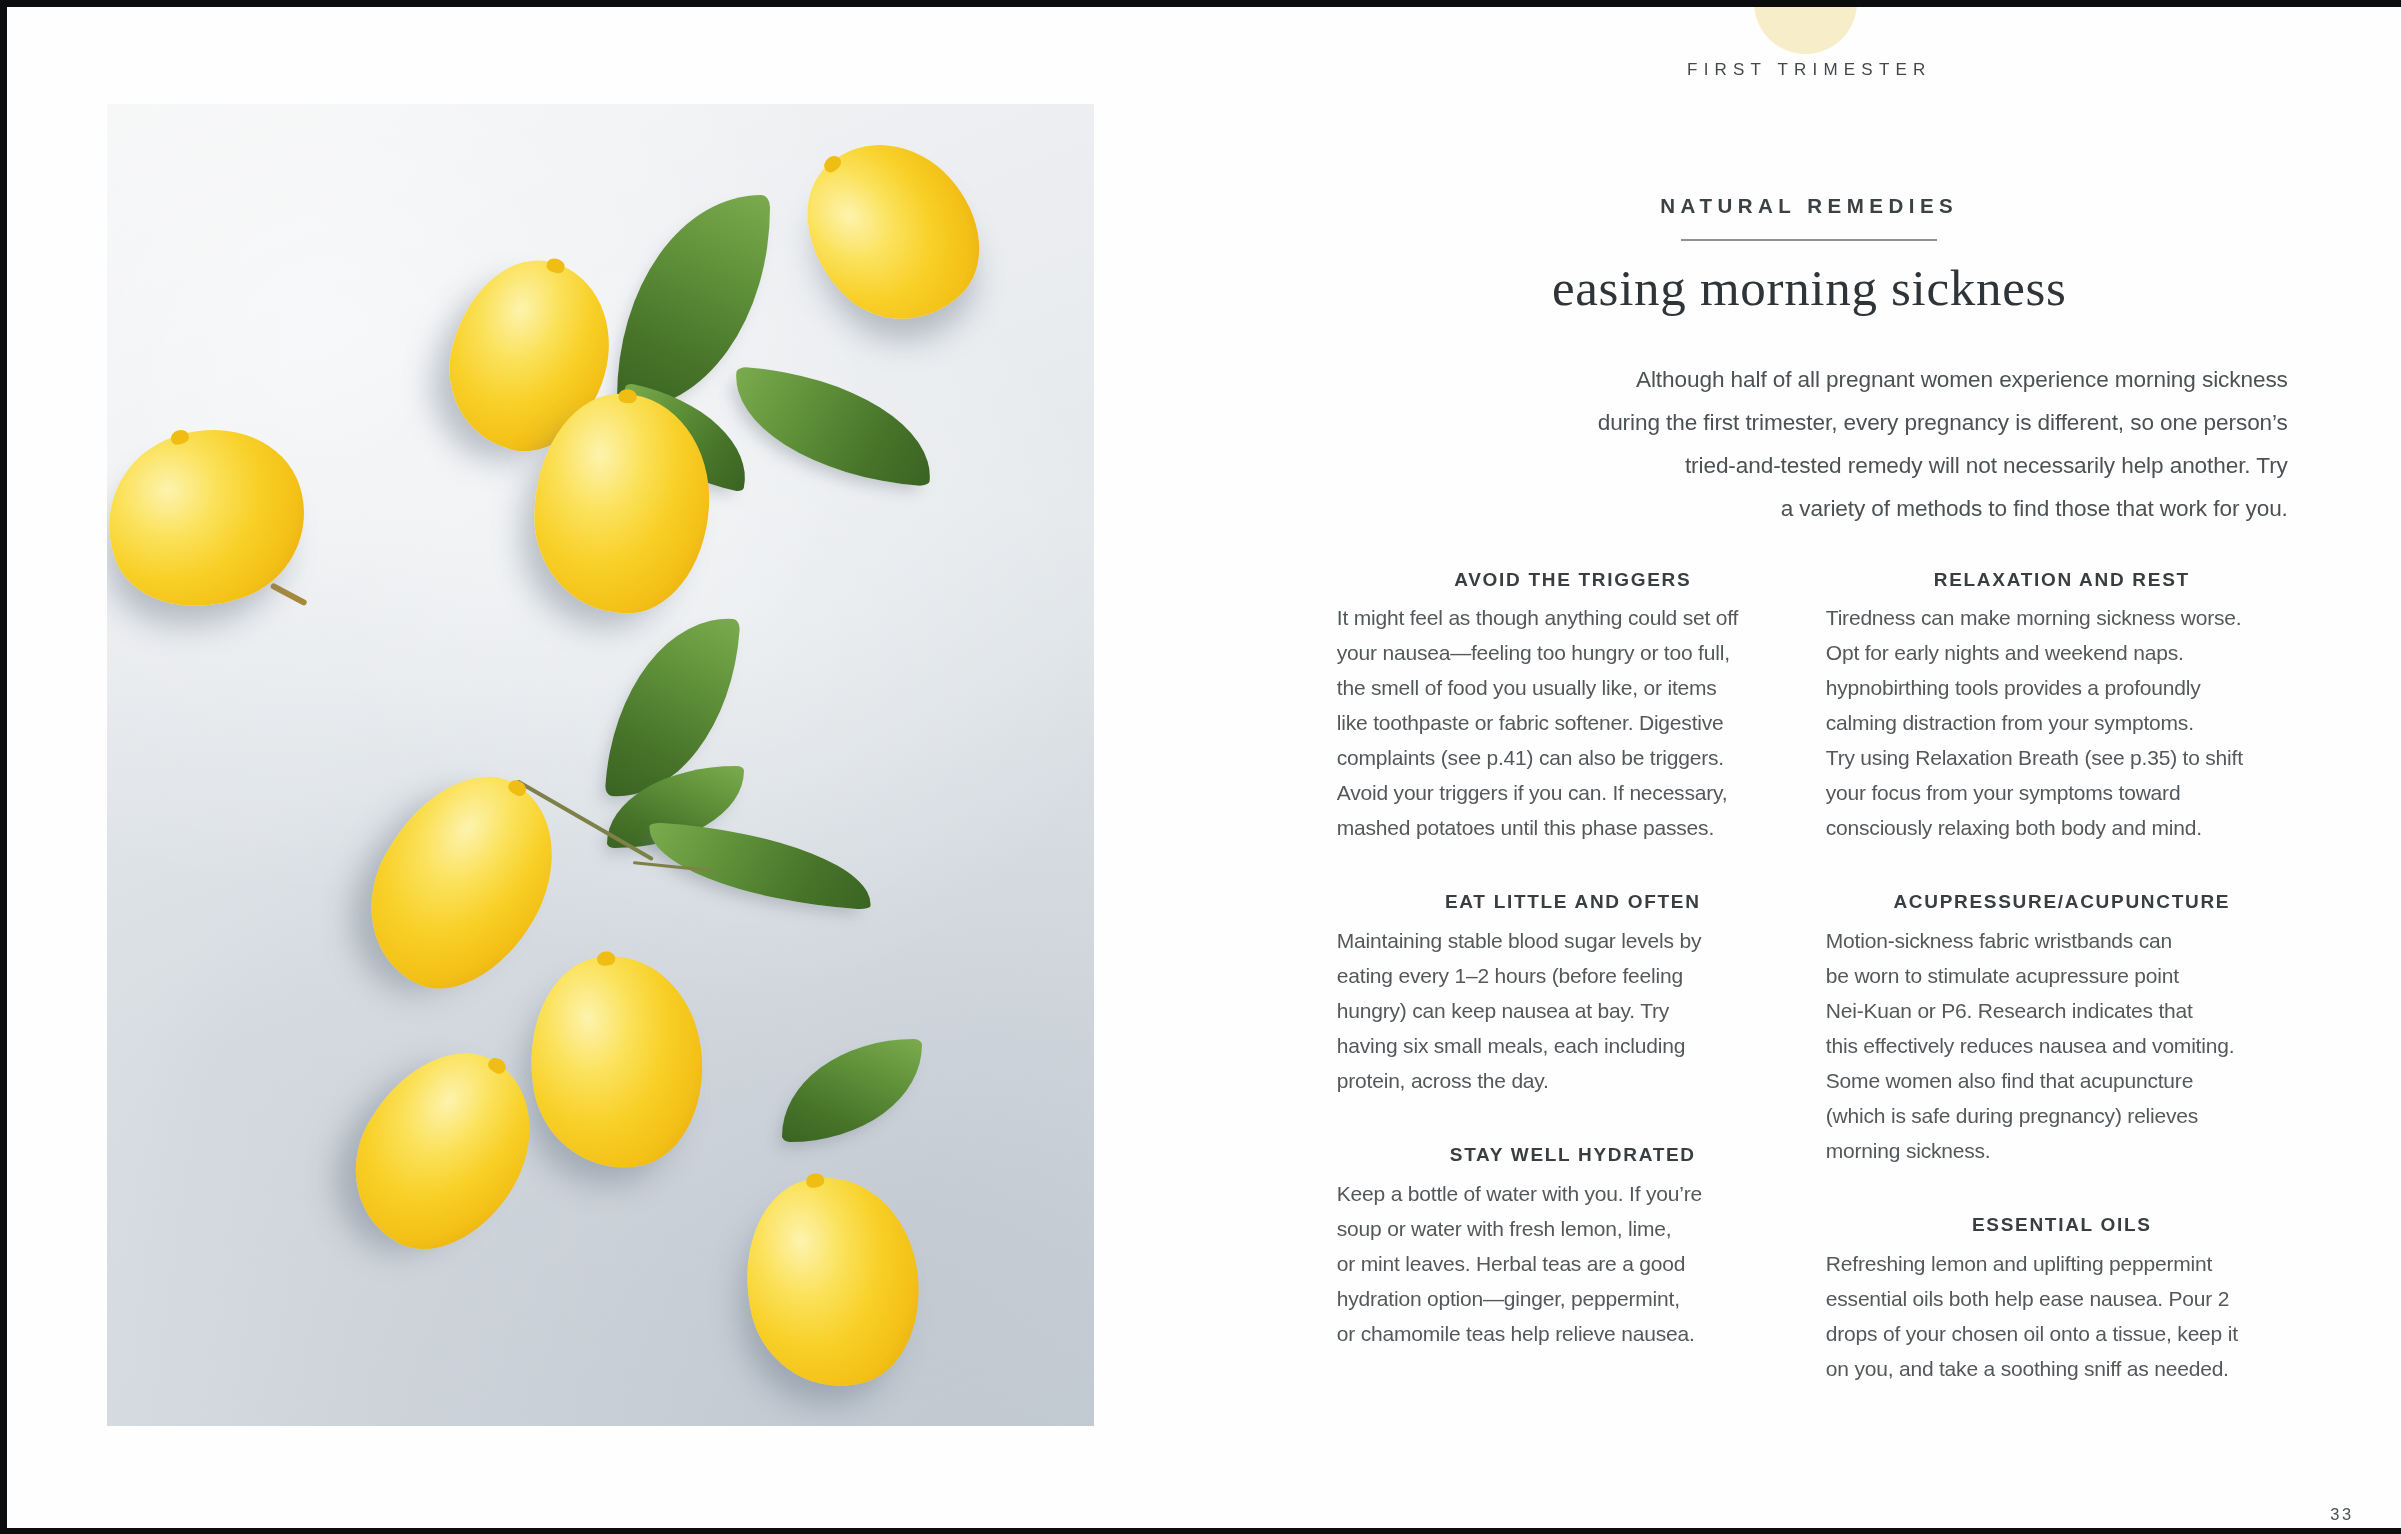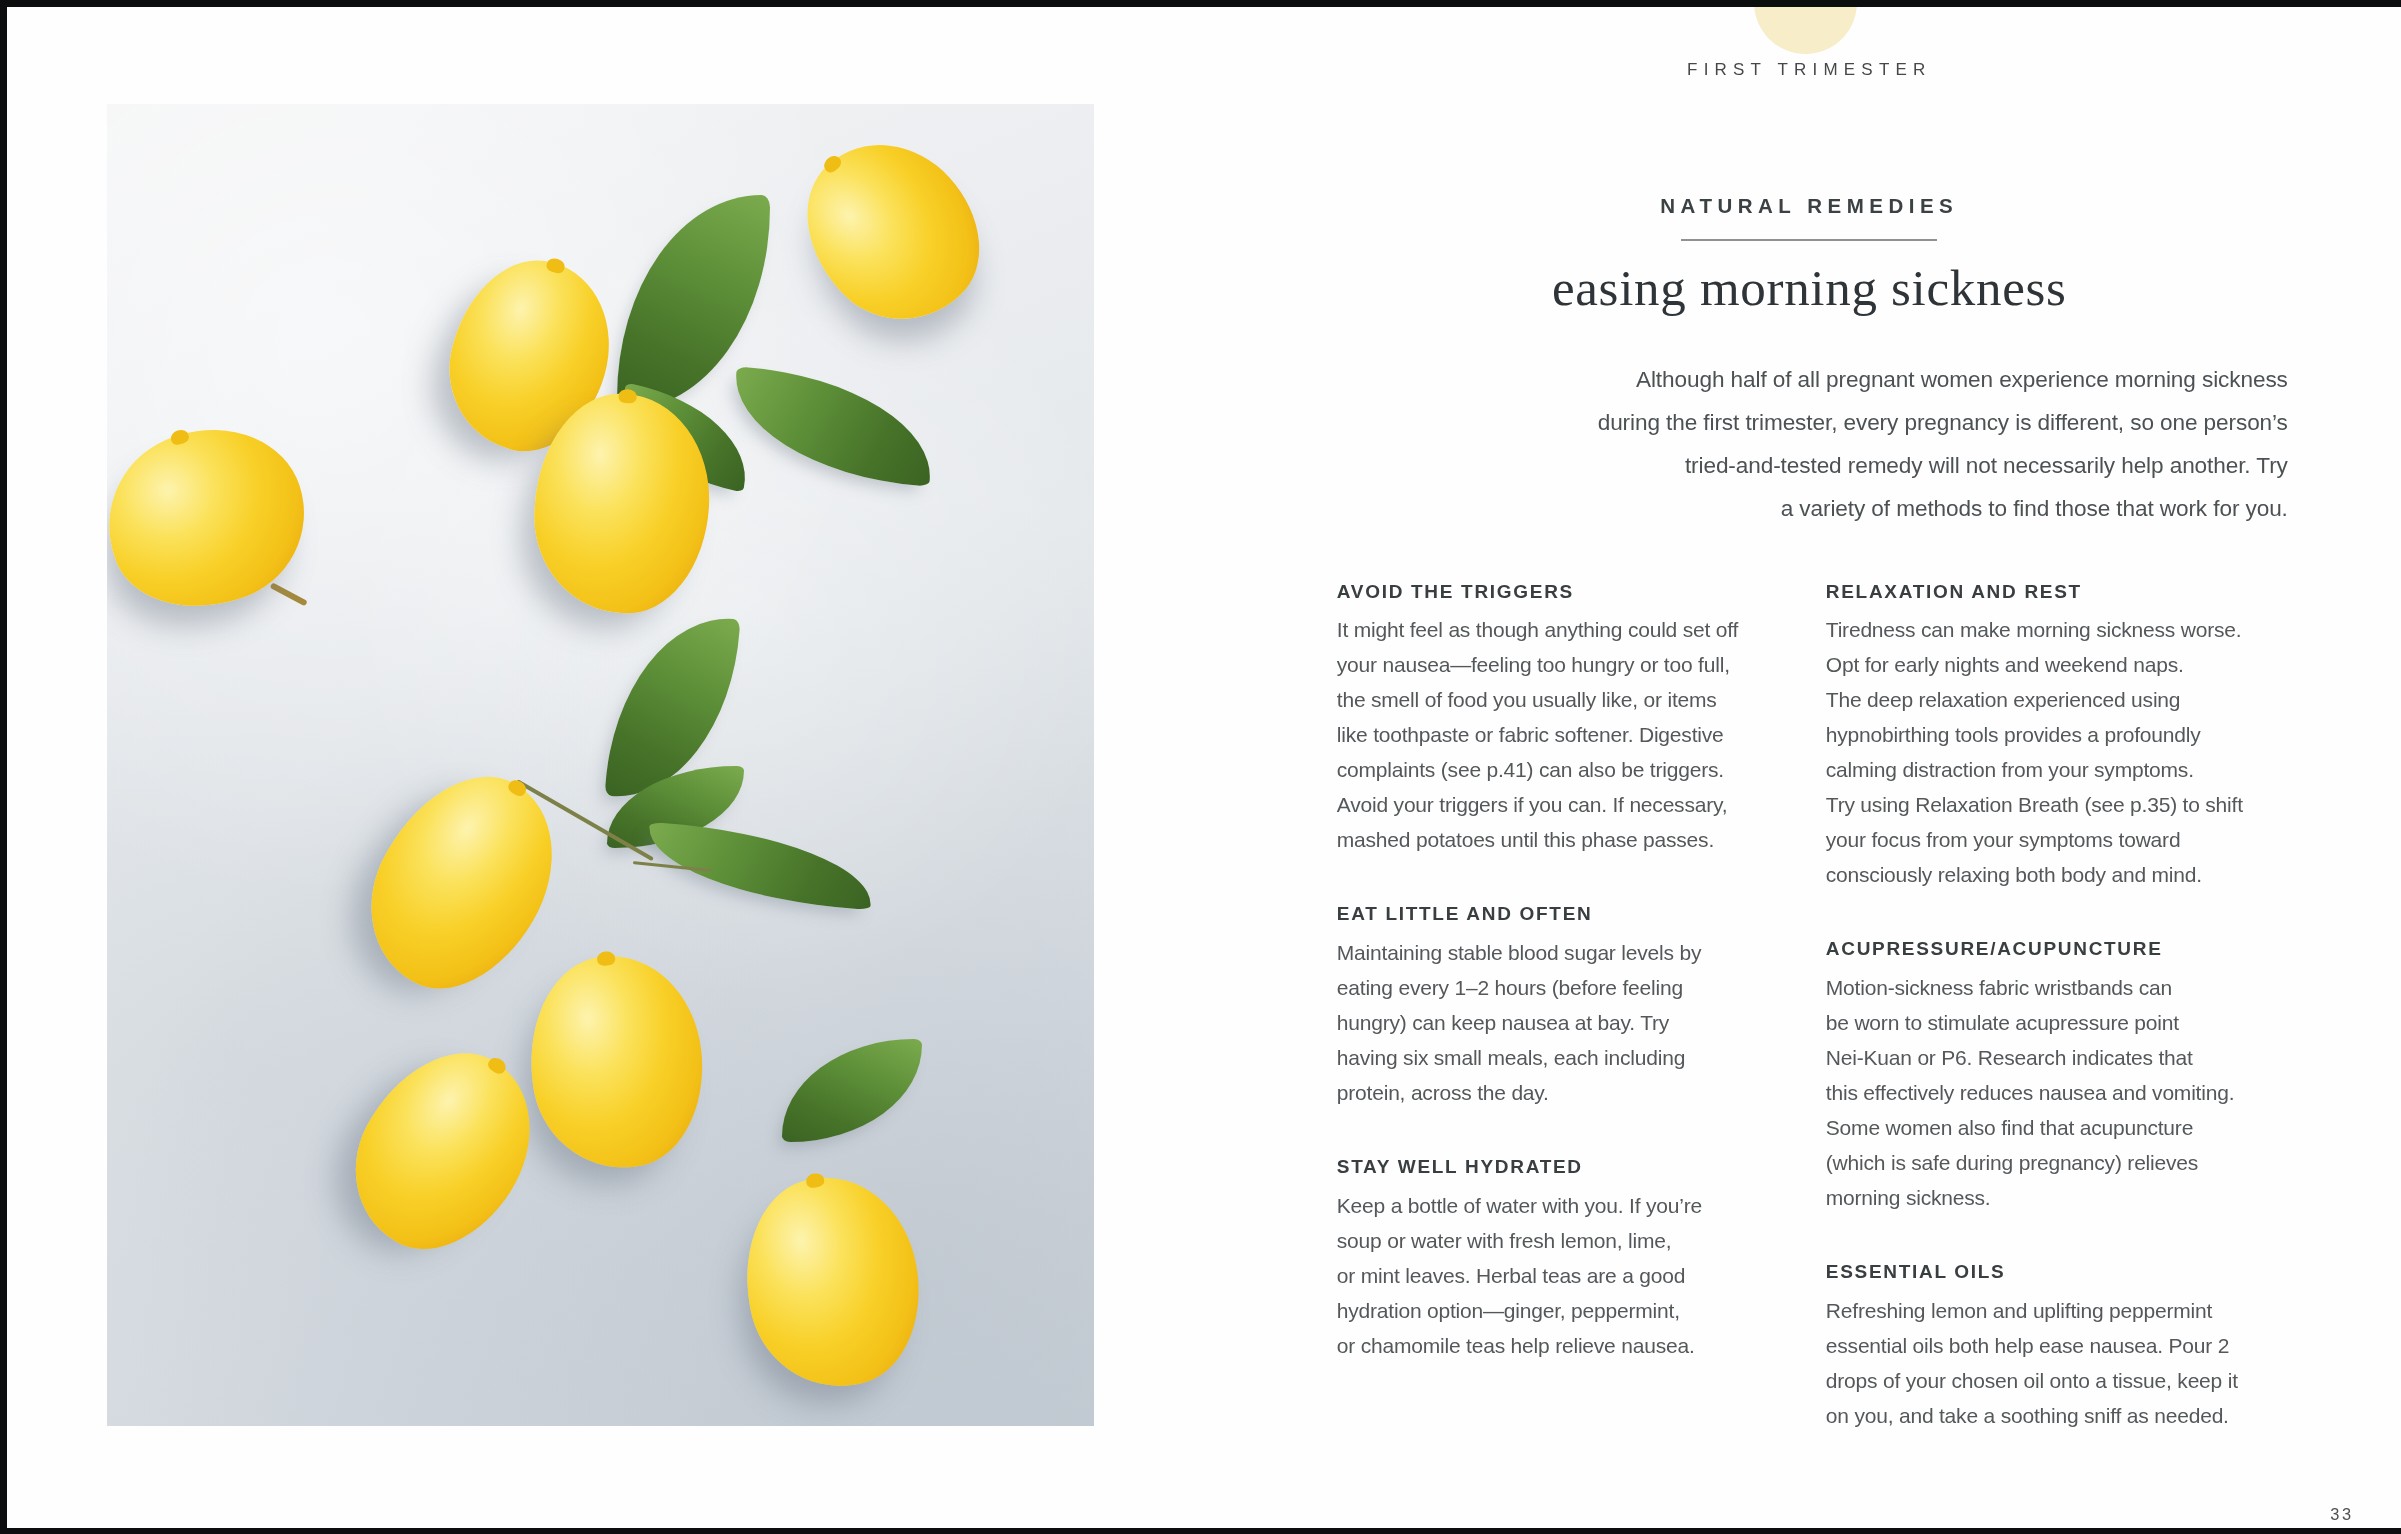--- a/index.html
+++ b/index.html
@@ -40,22 +40,22 @@
   .title{position:absolute;left:1324px;top:241px;width:957px;margin:0;text-align:center;
          font-family:"Liberation Serif",serif;font-weight:400;font-size:51px;line-height:81px;
          letter-spacing:0.7px;color:#2e3438;}
   .intro{position:absolute;left:1324px;top:351px;width:957px;text-align:right;}
   .intro-line{font-size:22.6px;line-height:43px;letter-spacing:-0.1px;color:#4c5154;white-space:nowrap;}
 
   .col{position:absolute;top:562px;width:472px;}
   .col-left{left:1330px;}
   .col-right{left:1819px;}
   .col-section{margin:0 0 46px 0;}
-  .sec-heading{margin:12px 0 9px 0;font-size:19px;font-weight:700;letter-spacing:1.7px;
-               line-height:22.6px;color:#393e41;white-space:nowrap;}
+  .sec-heading{margin:0 0 9px 0;font-size:19px;font-weight:700;letter-spacing:1.7px;
+               line-height:22.6px;color:#393e41;white-space:nowrap;text-align:center;}
   .body-line{font-size:21px;line-height:35px;letter-spacing:-0.2px;color:#54585b;white-space:nowrap;}
 
   .pageno{position:absolute;left:2169px;top:1498px;width:178px;text-align:right;
           font-size:16.4px;letter-spacing:2.7px;color:#4d5154;}
 </style>
 </head>
 <body>
 
 <div id="stage">
   <div class="page">
@@ -125,21 +125,20 @@
           <div class="body-line">or mint leaves. Herbal teas are a good</div>
           <div class="body-line">hydration option—ginger, peppermint,</div>
           <div class="body-line">or chamomile teas help relieve nausea.</div>
         </section>
       </div>
     <div class="col col-right">
         <section class="col-section">
           <h3 class="sec-heading">RELAXATION AND REST</h3>
           <div class="body-line">Tiredness can make morning sickness worse.</div>
           <div class="body-line">Opt for early nights and weekend naps.</div>
-          <div class="body-line">The deep relaxation experienced using</div>
           <div class="body-line">hypnobirthing tools provides a profoundly</div>
           <div class="body-line">calming distraction from your symptoms.</div>
           <div class="body-line">Try using Relaxation Breath (see p.35) to shift</div>
           <div class="body-line">your focus from your symptoms toward</div>
           <div class="body-line">consciously relaxing both body and mind.</div>
         </section>
         <section class="col-section">
           <h3 class="sec-heading">ACUPRESSURE/ACUPUNCTURE</h3>
           <div class="body-line">Motion-sickness fabric wristbands can</div>
           <div class="body-line">be worn to stimulate acupressure point</div>

